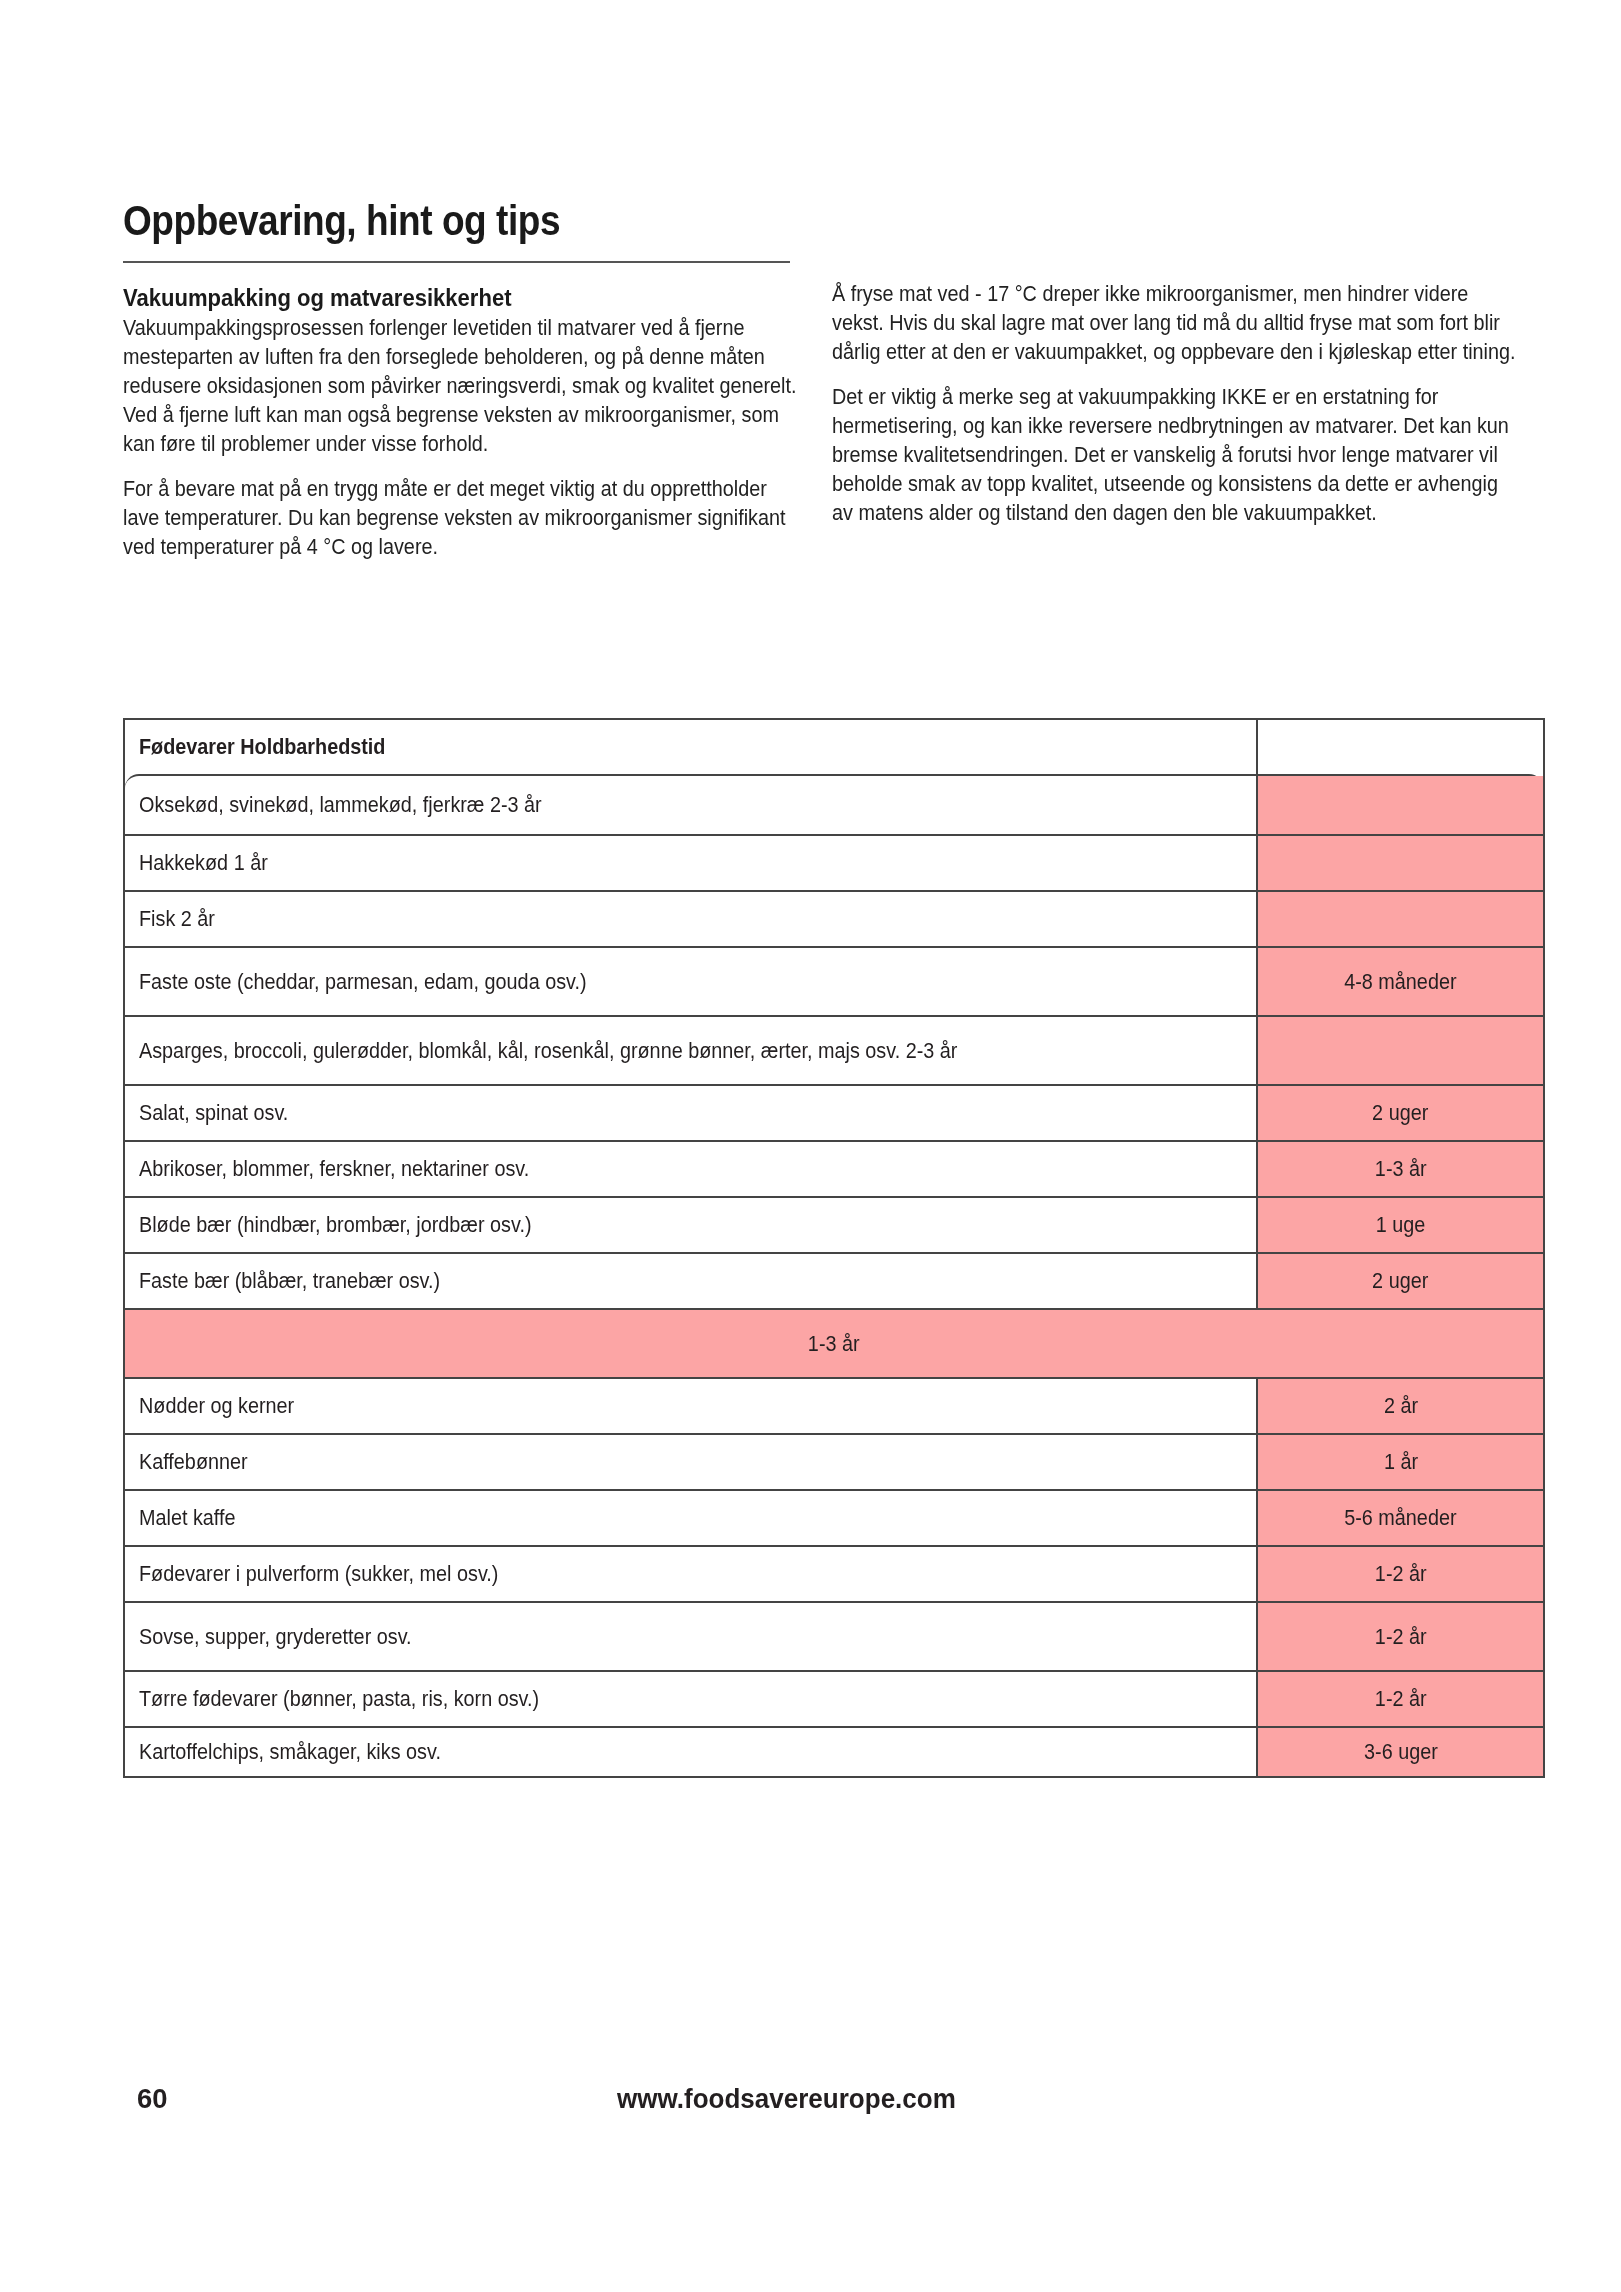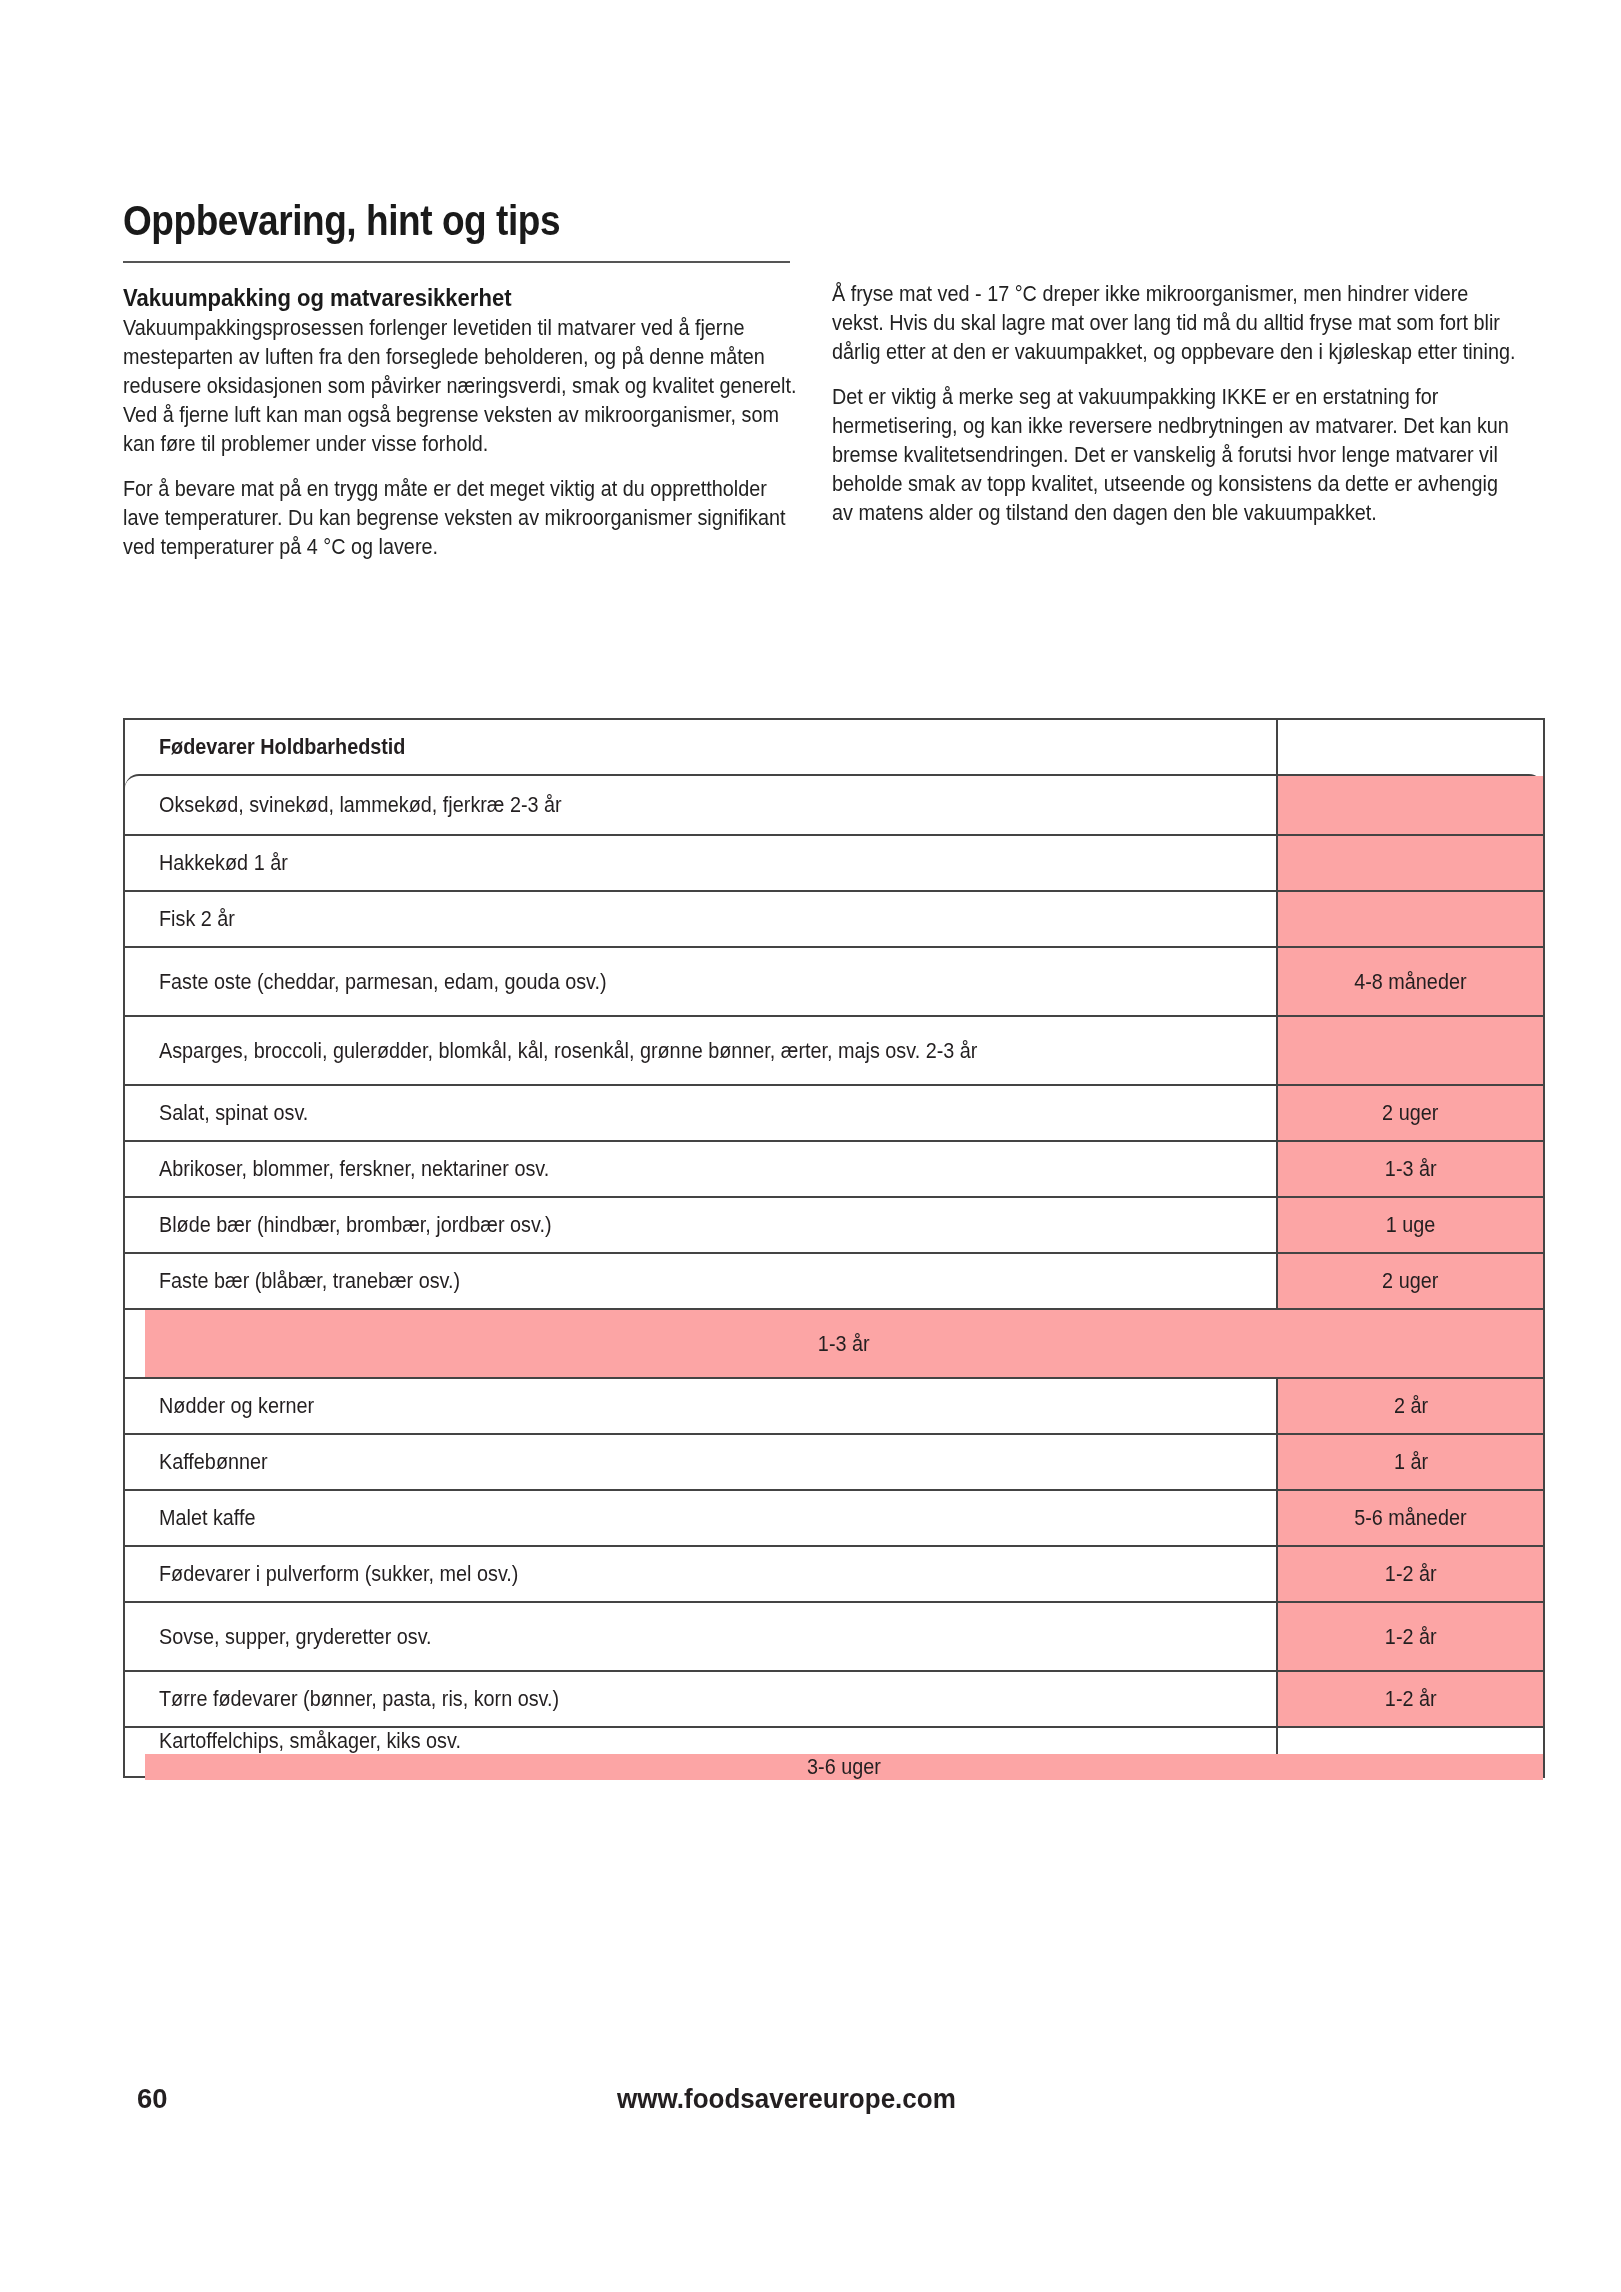--- a/index.html
+++ b/index.html
@@ -14,32 +14,32 @@
   .col { position: absolute; font-size: 22px; line-height: 29px; color: #222; }
   .col-left { left: 123px; top: 282px; width: 676px; }
   .col-right { left: 832px; top: 279px; width: 686px; }
   .col p { margin: 0 0 15.7px 0; transform: scaleX(0.9); transform-origin: left top; width: 111%; }
   .subhead { margin: 0; font-weight: bold; font-size: 24.5px; line-height: 31px; color: #1a1a1a;
              transform: scaleX(0.9); transform-origin: left top; white-space: nowrap; }
   .col-left .p1 { margin-top: 0; }
 
   .tbl { position: absolute; left: 123px; top: 718px; width: 1418px; border: 2px solid #444;
          border-collapse: collapse; }
-  .row { display: flex; border-top: 2px solid #444; box-sizing: border-box; padding-left: 20px; }
+  .row { display: flex; border-top: 2px solid #444; box-sizing: border-box; }
   .row:first-child { border-top: none; }
   .cell-food { width: 1133px; border-right: 2px solid #444; display: flex; align-items: center;
                padding-left: 13.7px; box-sizing: border-box; font-size: 22px; }
   .cell-food span { display: inline-block; transform: scaleX(0.9); transform-origin: left center; white-space: nowrap; }
   .cell-time { flex: 1; background: #fca5a5; display: flex; align-items: center; justify-content: center;
                font-size: 22px; }
   .cell-time span { display: inline-block; transform: scaleX(0.9); white-space: nowrap; }
   .row.header .cell-time { background: #ffffff; }
   .row.header .cell-food { font-weight: bold; }
   .h55 { height: 54px; } .h56 { height: 60px; border-radius: 14px; } .h57 { height: 56px; } .h86 { height: 69px; }
-  .h54 { height: 50px; flex-direction: column; }
+  .h54 { height: 50px; }
 
   .footer-page { position: absolute; left: 137px; top: 2083px; font-weight: bold; font-size: 27.4px; }
   .footer-url { position: absolute; left: 617px; top: 2083px; font-weight: bold; font-size: 27.4px;
                 transform: scaleX(0.95); transform-origin: left top; }
 </style>
 </head>
 <body>
 
 <h1 class="title">Oppbevaring, hint og tips</h1>
 <div class="title-rule"></div>

